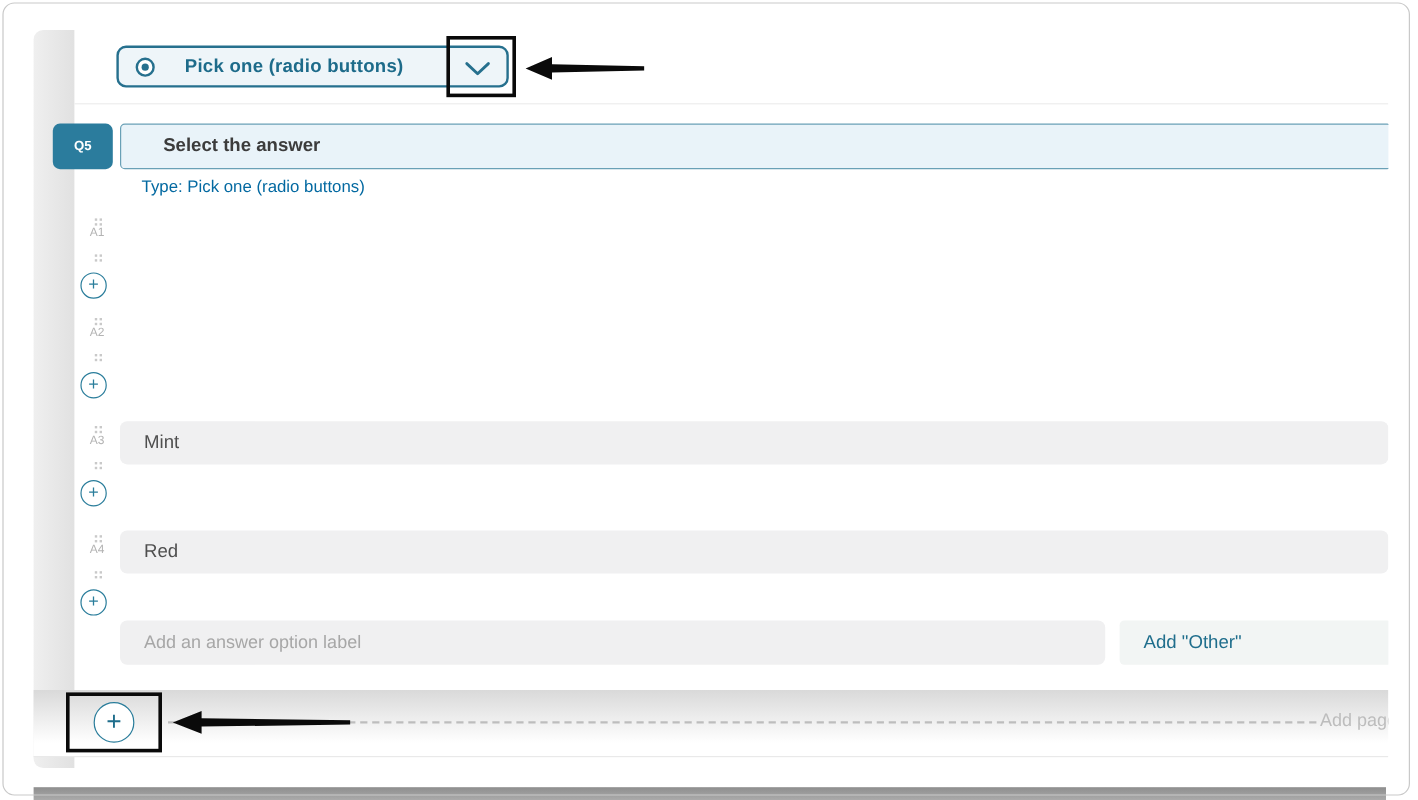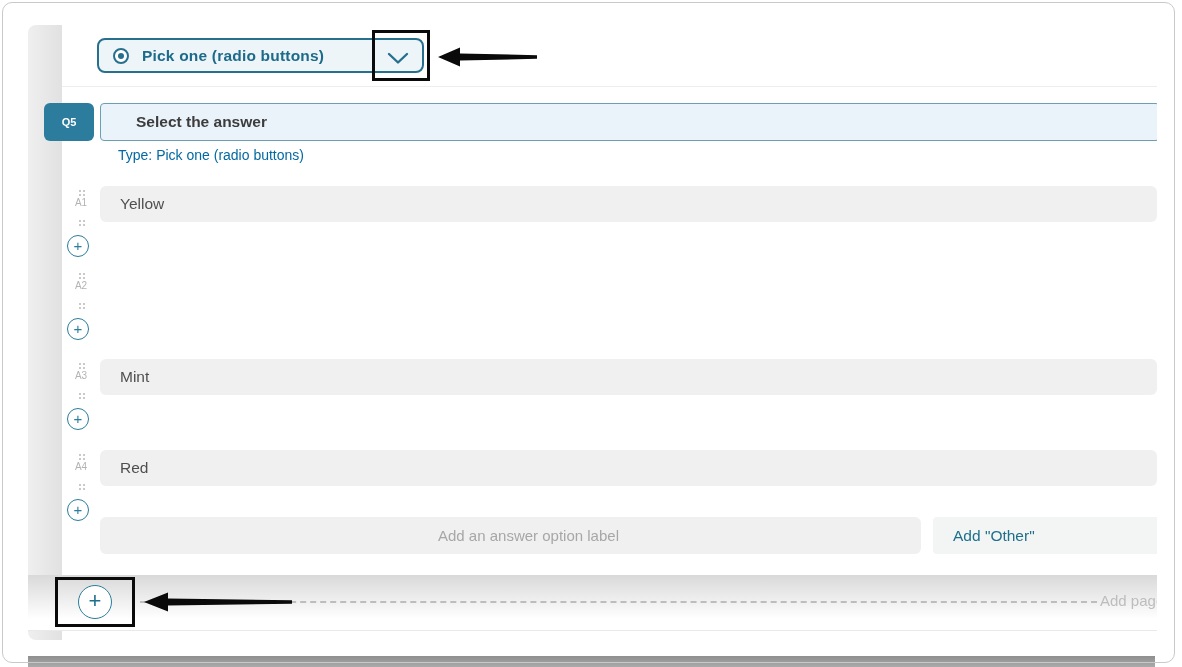--- a/index.html
+++ b/index.html
@@ -15,21 +15,21 @@
   .content { position:absolute; left:0; top:0; width:1157px; height:667px; overflow:hidden; }
 
   
   .side-strip { position:absolute; left:28px; top:25px; width:34px; height:615px;
                 background:linear-gradient(to right,#efefef,#e1e1e1);
                 border-radius:8px 0 0 8px; }
 
   
   .type-dd { position:absolute; left:97px; top:38px; width:327px; height:35px;
              background:#eef5f9; border:2px solid #26708e; border-radius:8px;
-             display:flex; align-items:center; padding-left:14px; cursor:pointer; }
+             display:flex; align-items:center; padding-left:14px; cursor:pointer;gap:12px; }
   .radio { width:16px; height:16px; border:2px solid #26708e; border-radius:50%;
            background:#fff; position:relative; flex:0 0 auto; }
   .radio .dot { position:absolute; left:3px; top:3px; width:6px; height:6px;
                 border-radius:50%; background:#26708e; }
   .type-dd .lbl { margin-left:13px; color:#1d6b8a; font-size:15.5px; font-weight:700;
                   letter-spacing:.2px; }
   .type-dd .chev { position:absolute; right:13px; top:11px; }
 
   
   .ann-box { position:absolute; border:3px solid #0a0a0a; background:transparent; z-index:30; }
@@ -62,23 +62,23 @@
   .ainput { margin-left:38px; margin-top:8px; height:36px; background:#f0f0f1;
             border-radius:6px; padding-left:20px; line-height:36px; font-size:15.5px;
             color:#4f4f4f; cursor:text; }
   .plus-mini { position:absolute; left:5px; top:49px; width:22px; height:22px;
                border:1.5px solid #2a7d9b; border-radius:50%; color:#2a7d9b;
                font-size:15px; line-height:19px; text-align:center; background:#fff;
                cursor:pointer; }
 
   
   .composer-input { position:absolute; left:100px; top:517px; width:821px; height:37px;
-                    background:#f0f0f1; border:none; border-radius:6px; padding-left:36px;
+                    background:#f0f0f1; border:none; border-radius:6px; padding-left:20px;
                     font-size:15px; color:#4f4f4f; outline:none;
-                    font-family:"Liberation Sans", sans-serif;text-align:center; }
+                    font-family:"Liberation Sans", sans-serif; }
   .composer-input::placeholder { color:#a7a7a7; opacity:1; }
   .add-other { position:absolute; left:933px; top:517px; width:227px; height:37px;
                background:#f2f5f4; border-radius:4px; color:#1f6e8c; font-size:15.5px;
                line-height:37px; padding-left:20px; cursor:pointer; }
 
   
   .page-gap { position:absolute; left:28px; top:575px; width:1129px; height:56px;
               background:linear-gradient(to bottom,#d9d9d9,#ffffff 80%);
               border-bottom:1px solid #e9e9e9; }
   .dash-line { position:absolute; left:140px; top:601px; width:957px; height:0;
@@ -121,21 +121,20 @@
     <div class="qtype">Type: Pick one (radio buttons)</div>
 
     <div class="answers">
 
         <div class="arow">
           <div class="handle">
             <span class="dots up"></span>
             <span class="aid">A1</span>
             <span class="dots down"></span>
           </div>
-          <div class="ainput">Yellow</div>
           <div class="plus-mini">+</div>
         </div>
 
         <div class="arow">
           <div class="handle">
             <span class="dots up"></span>
             <span class="aid">A2</span>
             <span class="dots down"></span>
           </div>
           <div class="plus-mini">+</div>

